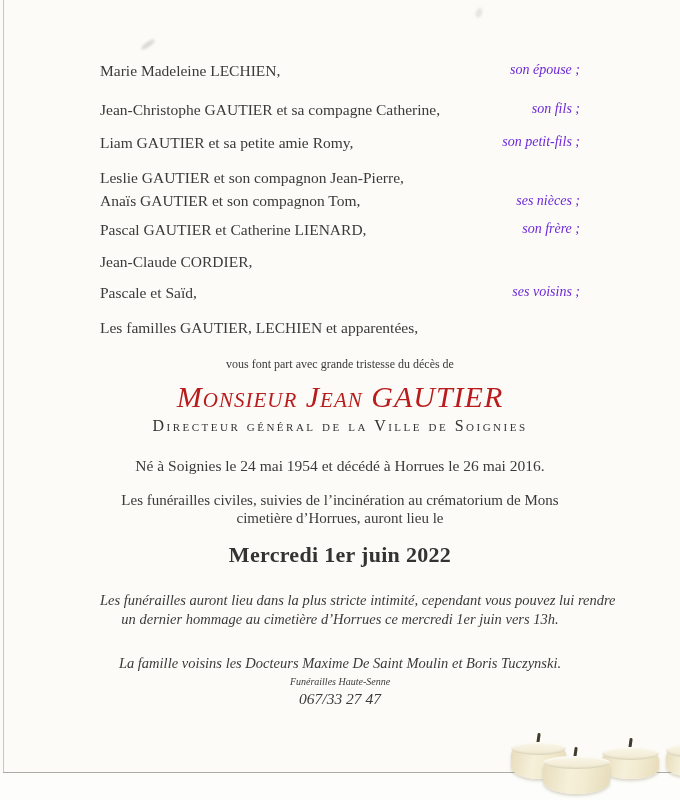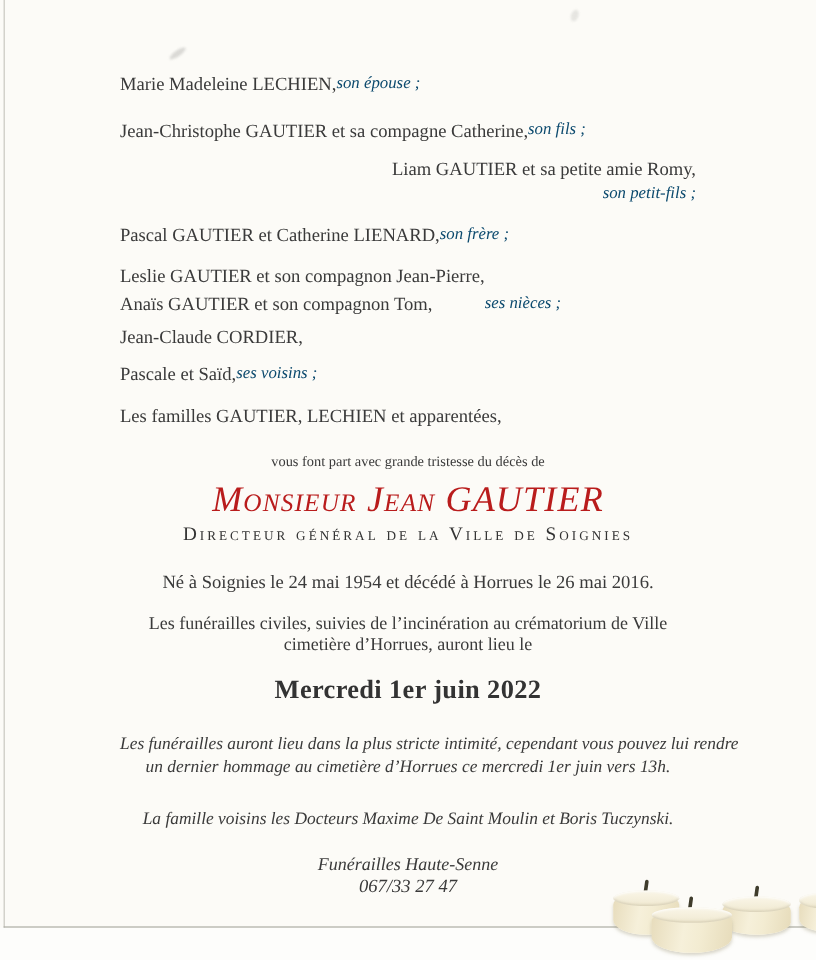--- a/index.html
+++ b/index.html
@@ -37,32 +37,32 @@
   }
   .smudge-b {
     position:absolute; left:476px; top:8px; width:6px; height:10px;
     background:rgba(140,140,135,0.2); border-radius:50%;
     transform:rotate(20deg); filter:blur(1px); z-index:1;
   }
 
   .content { position:relative; z-index:2; padding:60px 100px 0 100px; }
 
   .row {
-    display:flex; justify-content:flex-start; align-items:flex-end;
+    display:flex; justify-content:space-between; align-items:flex-end;
     font-size:15.5px; line-height:20px;
   }
   .row .names { white-space:nowrap; }
   .row.pair .names { line-height:23px; }
   .relation {
-    font-style:italic; font-size:14px; color:#0c4a6e;
+    font-style:italic; font-size:14px; color:#6d28d9;
     padding-bottom:1px; white-space:nowrap;
   }
   .mb-a { margin-bottom:18px; }
   .mb-b { margin-bottom:12px; }
-  .mb-c { margin-bottom:13px;flex-direction:column; }
+  .mb-c { margin-bottom:13px; }
   .mb-d { margin-bottom:7px; }
   .mb-e { margin-bottom:10px; }
   .mb-f { margin-bottom:15px; }
 
   .centered { text-align:center; }
   .intro { margin-top:16px; font-size:12px; line-height:20px; white-space:nowrap; }
   .title {
     margin-top:6px; font-variant:small-caps; font-size:30px; line-height:34px;
     letter-spacing:1px; color:#b91c1c; white-space:nowrap;font-style:italic;
   }
@@ -73,21 +73,21 @@
   .life { margin-top:18px; font-size:15.5px; line-height:20px; white-space:nowrap; }
   .ceremony { margin-top:16px; font-size:15px; line-height:17.5px; }
   .ceremony div { white-space:nowrap; }
   .date {
     margin-top:16px; font-weight:bold; font-size:22px; line-height:24px;
     letter-spacing:0.3px; color:#333333; white-space:nowrap;
   }
   .intimacy { margin-top:24px; font-style:italic; font-size:14.5px; line-height:19px; }
   .intimacy div { white-space:nowrap; }
   .thanks { margin-top:24px; font-style:italic; font-size:14.5px; line-height:20px; white-space:nowrap; }
-  .home { margin-top:20px; font-style:italic; font-size:15px; line-height:17px; }
+  .home { font-style:italic; font-size:10px; line-height:17px; }
   .phone { font-style:italic; font-size:15.5px; line-height:17px; }
 
   
   .candle { position:absolute; }
   .candle .body {
     position:absolute; left:0; right:0; top:6px; bottom:0;
     background:linear-gradient(100deg,#e7dcbc 0%,#f6f0da 40%,#f3ecd2 60%,#e6dbba 100%);
     border-radius:8px 8px 50% 50% / 6px 6px 40% 40%;
     box-shadow:0 2px 3px rgba(150,140,105,0.35);
   }
@@ -128,33 +128,33 @@
     <div class="row mb-b">
       <div class="names">Jean-Christophe GAUTIER et sa compagne Catherine,</div>
       <div class="relation">son fils ;</div>
     </div>
 
     <div class="row mb-c">
       <div class="names">Liam GAUTIER et sa petite amie Romy,</div>
       <div class="relation">son petit-fils ;</div>
     </div>
 
-    <div class="row mb-b">
-      <div class="names">Pascal GAUTIER et Catherine LIENARD,</div>
-      <div class="relation">son frère ;</div>
-    </div>
-
     <div class="row pair mb-d">
       <div class="names">
         <div>Leslie GAUTIER et son compagnon Jean-Pierre,</div>
         <div>Anaïs GAUTIER et son compagnon Tom,</div>
       </div>
       <div class="relation">ses nièces ;</div>
     </div>
 
+    <div class="row mb-b">
+      <div class="names">Pascal GAUTIER et Catherine LIENARD,</div>
+      <div class="relation">son frère ;</div>
+    </div>
+
     <div class="row mb-e">
       <div class="names">Jean-Claude CORDIER,</div>
       <div class="relation"></div>
     </div>
 
     <div class="row mb-f">
       <div class="names">Pascale et Saïd,</div>
       <div class="relation">ses voisins ;</div>
     </div>
 
@@ -165,21 +165,21 @@
 
     <div class="centered intro">vous font part avec grande tristesse du décès de</div>
 
     <div class="centered title">Monsieur Jean GAUTIER</div>
 
     <div class="centered subtitle">Directeur général de la Ville de Soignies</div>
 
     <div class="centered life">Né à Soignies le 24 mai 1954 et décédé à Horrues le 26 mai 2016.</div>
 
     <div class="centered ceremony">
-      <div>Les funérailles civiles, suivies de l’incinération au crématorium de Ville</div>
+      <div>Les funérailles civiles, suivies de l’incinération au crématorium de Mons</div>
       <div>cimetière d’Horrues, auront lieu le</div>
     </div>
 
     <div class="centered date">Mercredi 1er juin 2022</div>
 
     <div class="centered intimacy">
       <div>Les funérailles auront lieu dans la plus stricte intimité, cependant vous pouvez lui rendre</div>
       <div>un dernier hommage au cimetière d’Horrues ce mercredi 1er juin vers 13h.</div>
     </div>
 

